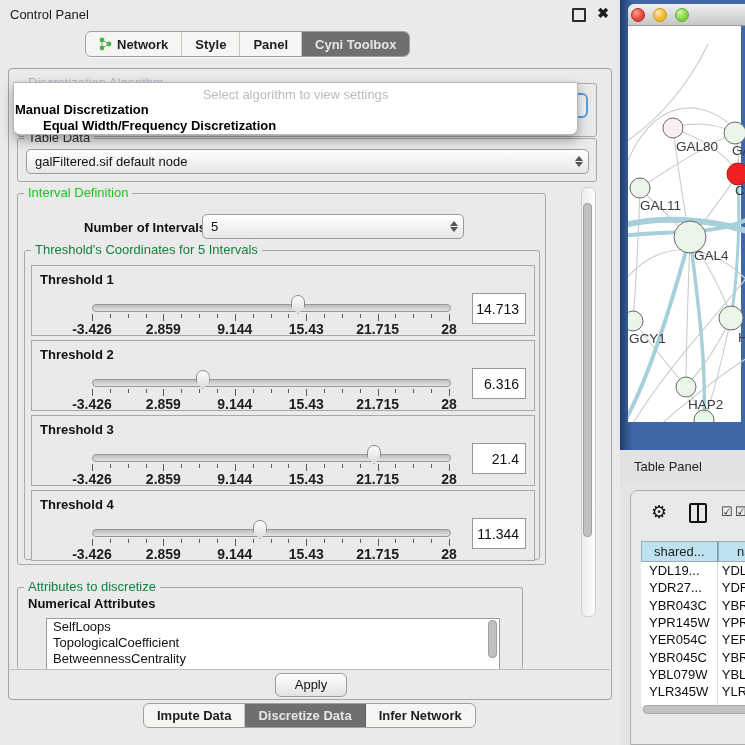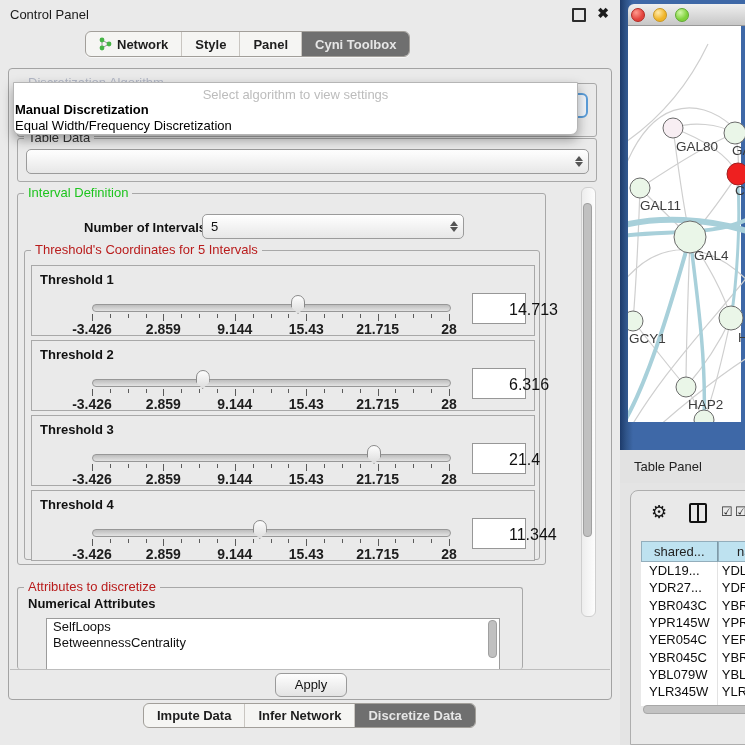--- a/index.html
+++ b/index.html
@@ -16,21 +16,21 @@
           border-radius:6px;background:#f5f5f3;overflow:hidden;box-shadow:0 1px 0 rgba(255,255,255,.6);}
   .tab{display:flex;align-items:center;gap:5px;padding:0 13px;font-size:13px;font-weight:bold;color:#1d1d1d;
        border-right:1px solid #c9c6c1;white-space:nowrap;}
   .tab:last-child{border-right:none;}
   .tab.selected{background:#6f6f6f;color:#e6e6e6;border-right-color:#5f5f5f;}
   
   .mainpanel{position:absolute;left:8px;top:68px;width:602px;height:630px;border:1px solid #a3a3a3;
              border-radius:4px;background:#eaeaea;}
   .group{position:absolute;border:1px solid #a8a8a8;border-radius:3px;background:#eaeaea;text-decoration:underline;}
   .group-title{position:absolute;top:-9px;left:6px;padding:0 4px;background:#eaeaea;font-size:13px;line-height:16px;}
-  .t-gray{color:#b1b6c4;}  .t-green{color:#1ec41e;}  .t-blue{color:#b91c1c;}  .t-dark{color:#333;}
+  .t-gray{color:#b1b6c4;}  .t-green{color:#1ec41e;}  .t-blue{color:#15803d;}  .t-dark{color:#333;}
   .combo{position:absolute;border:1px solid #9b9b9b;border-radius:5px;background:linear-gradient(#ffffff,#e7e7e7);
          font-size:13px;color:#111;display:flex;align-items:center;padding-left:8px;box-sizing:border-box;height:25px;}
   .combo .spin{position:absolute;right:5px;top:0;height:100%;display:flex;flex-direction:column;justify-content:center;gap:1px;}
   .combo .spin i{display:block;width:0;height:0;border-left:4px solid transparent;border-right:4px solid transparent;}
   .combo .spin .up{border-bottom:5px solid #555;}
   .combo .spin .dn{border-top:5px solid #555;}
   .focus-ring{position:absolute;left:24px;top:92px;width:563px;height:25px;border:2px solid #5b9dd9;border-radius:6px;background:#f2f6fb;box-sizing:border-box;}
   
   .popup{position:absolute;left:13px;top:82px;width:565px;height:53px;background:#fff;border:1px solid #b5b5b5;
          border-radius:0 0 7px 7px;box-shadow:0 5px 12px rgba(0,0,0,.35);z-index:30;box-sizing:border-box;}
@@ -40,21 +40,21 @@
   .thr-box{position:absolute;left:6px;width:504px;height:71px;border:1px solid #a8a8a8;background:#eaeaea;box-sizing:border-box;}
   .thr-label{position:absolute;left:8px;top:6px;font-size:13px;font-weight:bold;color:#111;}
   .thr-track{position:absolute;left:60px;top:38px;width:357px;height:6px;border:1px solid #979797;border-radius:4px;
              background:linear-gradient(#bdbdbd,#e3e3e3);}
   .thr-thumb{position:absolute;top:29px;width:14px;height:19px;background:linear-gradient(#fdfdfd,#dcdcdc);
              border:1px solid #8a8a8a;border-radius:7px 7px 2px 2px;
              clip-path:polygon(0 0,100% 0,100% 62%,50% 100%,0 62%);box-sizing:border-box;}
   .tick{position:absolute;width:1px;background:#5a5a5a;}
   .tick-label{position:absolute;transform:translateX(-50%);font-size:14px;font-weight:bold;color:#1d1d1d;white-space:nowrap;}
   .thr-value{position:absolute;left:440px;top:27px;width:54px;height:31px;background:#fff;border:1px solid #979797;
-             font-size:16px;color:#111;text-align:right;line-height:31px;padding-right:6px;box-sizing:border-box;padding-left:36px;}
+             font-size:14px;color:#111;text-align:right;line-height:31px;padding-right:6px;box-sizing:border-box;}
   
   .attr-list{position:absolute;left:28px;top:30px;width:454px;height:52px;background:#fff;border:1px solid #9b9b9b;
              overflow:hidden;box-sizing:border-box;}
   .attr-item{font-size:13px;color:#111;line-height:16px;padding-left:6px;white-space:nowrap;}
   .vsb{position:absolute;border-radius:4px;background:#c0c0c0;border:1px solid #a0a0a0;box-sizing:border-box;}
   .apply-btn{position:absolute;left:266px;top:604px;width:70px;height:22px;border:1px solid #9a9a9a;border-radius:6px;
              background:linear-gradient(#fefefe,#e3e3e3);font-size:13px;color:#111;text-align:center;line-height:21px;}
   .bottom-strip{position:absolute;left:1px;right:1px;top:600px;height:29px;border-top:1px solid #bdbdbd;}
   
   .bottombar{position:absolute;left:143px;top:703px;height:23px;display:flex;border:1px solid #a29f9a;border-radius:6px;
@@ -127,20 +127,21 @@
     <div class="mainpanel">
 
       <div class="group" style="left:8px;top:14px;width:578px;height:52px;">
         <span class="group-title t-gray">Discretization Algorithm</span>
       </div>
       <div class="focus-ring" style="left:16px;top:24px;"></div>
 
       <div class="group" style="left:8px;top:69px;width:578px;height:42px;">
         <span class="group-title t-dark">Table Data</span>
         <div class="combo" style="left:8px;top:10px;width:563px;">
+          <span>galFiltered.sif default node</span>
           <span class="spin">
               <i class="up"></i>
               <i class="dn"></i>
             </span>
         </div>
       </div>
 
       <div class="group" style="left:8px;top:124px;width:527px;height:370px;">
         <span class="group-title t-green">Interval Definition</span>
 
@@ -290,44 +291,45 @@
               </div>
             </div>
         </div>
       </div>
 
       <div class="group" style="left:8px;top:518px;width:504px;height:81px;border-bottom:none;">
         <span class="group-title t-blue">Attributes to discretize</span>
         <div style="position:absolute;left:10px;top:8px;font-size:13px;font-weight:bold;color:#111;">Numerical Attributes</div>
         <div class="attr-list">
             <div class="attr-item">SelfLoops</div>
+            <div class="attr-item">TopologicalCoefficient</div>
             <div class="attr-item">BetweennessCentrality</div>
           </div>
         <div class="vsb" style="left:470px;top:32px;width:9px;height:38px;"></div>
       </div>
 
       <div style="position:absolute;left:572px;top:118px;width:13px;height:428px;background:linear-gradient(90deg,#ededed,#fdfdfd);border:1px solid #cfcfcf;border-radius:6px;"></div>
       <div class="vsb" style="left:574px;top:134px;width:9px;height:334px;"></div>
 
       <div class="bottom-strip"></div>
       <div class="apply-btn">Apply</div>
     </div>
 
     <div class="popup">
       <div class="ph">Select algorithm to view settings</div>
       <div>
           <div class="item" style="top: 19px; font-weight: bold;">Manual Discretization</div>
-          <div class="item" style="top: 35px; font-weight: normal;">Equal Width/Frequency Discretization</div>
+          <div class="item" style="top: 35px; font-weight: bold; margin-left: 28px;">Equal Width/Frequency Discretization</div>
         </div>
     </div>
 
     <div class="bottombar">
         <div class="tab">Impute Data</div>
+        <div class="tab selected">Discretize Data</div>
         <div class="tab">Infer Network</div>
-        <div class="tab selected">Discretize Data</div>
       </div>
   </div>
 
   <div class="net-frame"></div>
 
   <div class="net-window">
     <div class="net-titlebar">
       <span class="light red"></span>
       <span class="light yellow"></span>
       <span class="light green"></span>

